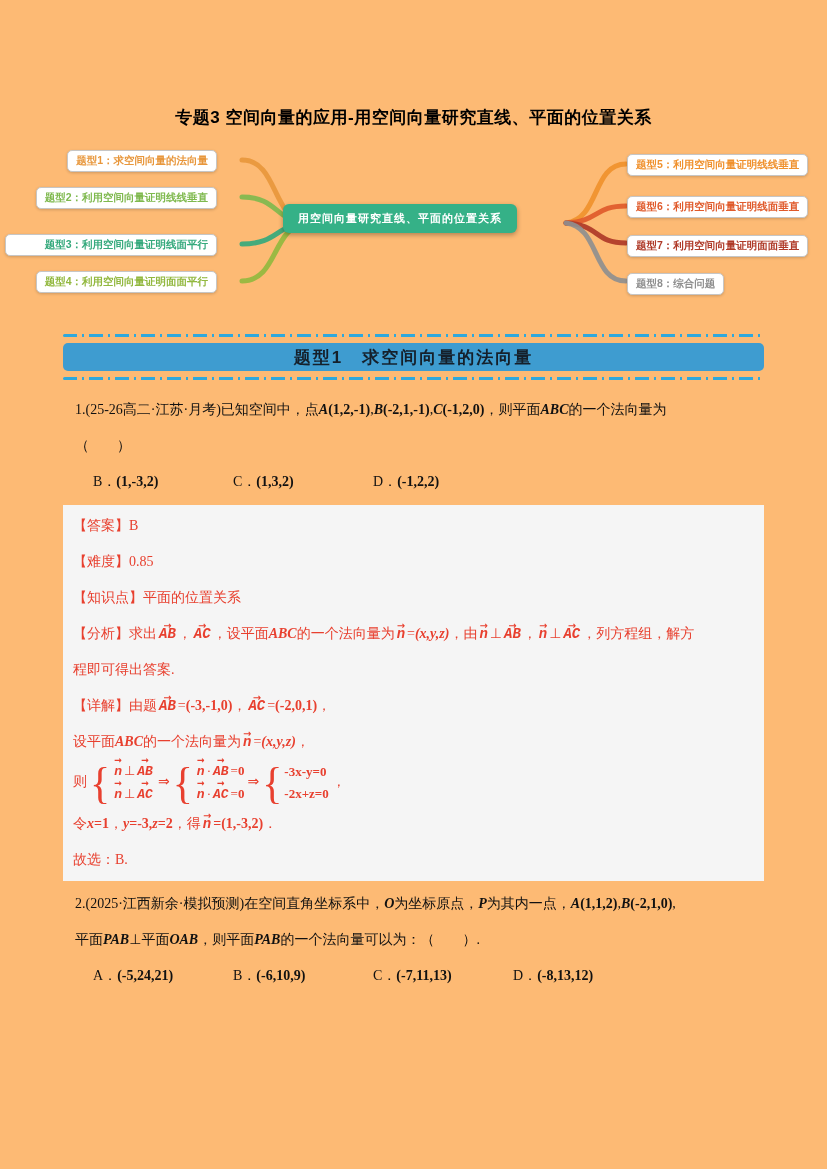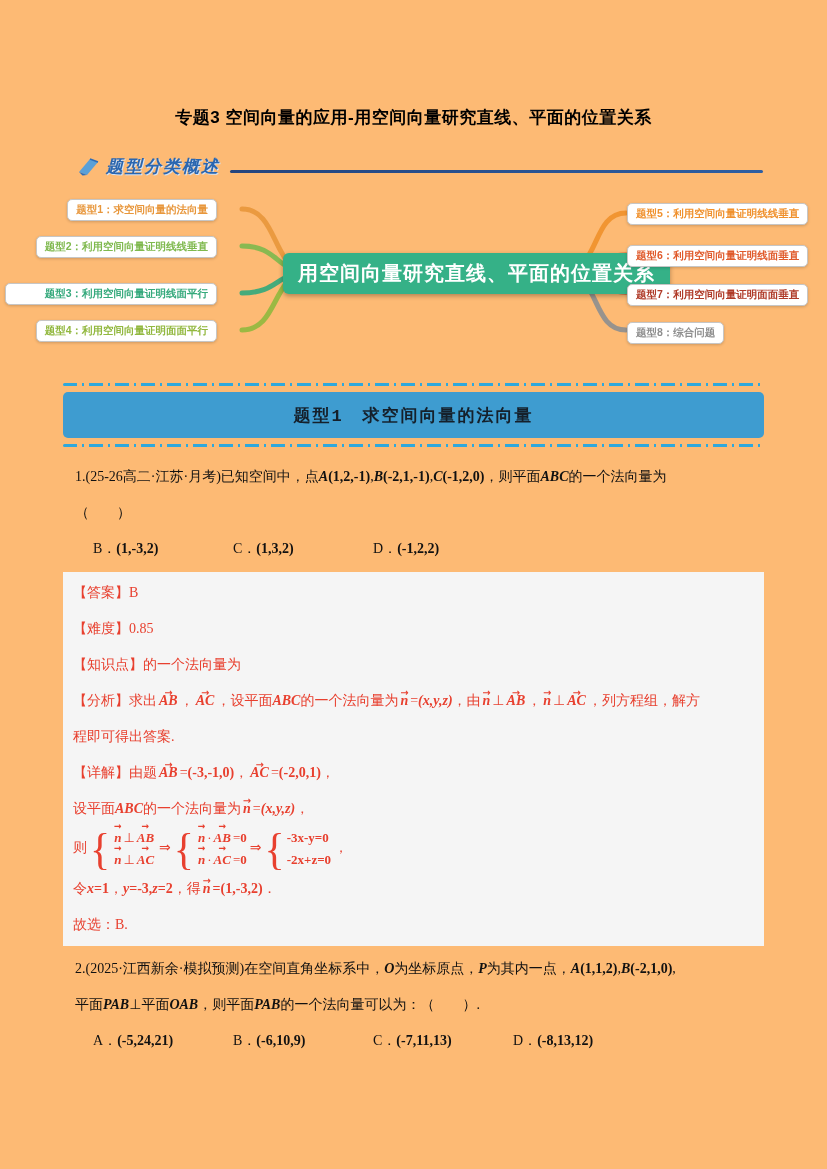--- a/index.html
+++ b/index.html
@@ -27,79 +27,68 @@
     font-family:"Liberation Sans",sans-serif;font-size:17px;font-weight:bold;font-style:italic;
     color:#2A66B0;letter-spacing:2px;text-shadow:1px 1px 0 #d4e3f5;white-space:nowrap;
   }
   .sec-rule{flex:1;height:3px;background:linear-gradient(90deg,#24457E,#2E5FA3);border-radius:2px;margin-left:10px;align-self:flex-end;margin-bottom:5px;}
   
   .mindmap{position:relative;height:175px;margin-top:14px;}
   .mm-svg{position:absolute;left:0;top:0;width:827px;height:175px;}
   .mm-svg path{fill:none;stroke-width:5;stroke-linecap:round;opacity:.92;}
   .mm-center{
     position:absolute;left:283px;top:61px;padding:7px 15px;background:var(--center-bg);
-    color:#fff;font-family:"Liberation Sans",sans-serif;font-size:20px;font-weight:bold;
+    color:#fff;font-family:"Liberation Sans",sans-serif;font-size:11px;font-weight:bold;
     border-radius:6px;box-shadow:0 2px 5px rgba(0,0,0,.3);letter-spacing:1px;white-space:nowrap;
   }
   .mm-node{
     position:absolute;background:#fff;border:1px solid #c6c6c6;border-radius:5px;
     padding:3px 8px;font-family:"Liberation Sans",sans-serif;font-size:10.5px;font-weight:bold;
     white-space:nowrap;box-shadow:0 1px 3px rgba(0,0,0,.18);
   }
   .mm-node.left{right:610px;}
   .mm-node.right{left:627px;}
   
   .topic{margin:16px 63px 0;}
   .dashline{
     height:3px;border-radius:2px;
     background:repeating-linear-gradient(90deg,var(--dash) 0 14px,transparent 14px 19px,var(--dash) 19px 21px,transparent 21px 26px);
   }
   .banner{
-    margin:6px 0;height:46px;background:var(--banner-bg);border-radius:5px;
+    margin:6px 0;height:28px;background:var(--banner-bg);border-radius:5px;
     display:flex;align-items:center;justify-content:center;
-    font-family:Liberation Mono, monospace;font-size:17px;font-weight:bold;color:#15202B;letter-spacing:2px;
+    font-family:Liberation Sans, sans-serif;font-size:17px;font-weight:bold;color:#15202B;letter-spacing:2px;
   }
   
   .content{margin:12px 63px 0;font-size:14px;}
   .line{line-height:36px;min-height:36px;white-space:nowrap;}
   .stem-block .line{padding-left:12px;color:#111;}
   .options{display:flex;line-height:36px;padding-left:30px;color:#111;}
   .opt{width:140px;white-space:nowrap;}
   .opt:last-child{width:auto;}
   .answer-block{background:var(--ans-bg);color:var(--red);padding:3px 10px;margin:5px 0;}
   .mi{font-family:"Liberation Serif",serif;font-style:italic;font-weight:bold;}
   .mb{font-family:"Liberation Serif",serif;font-weight:bold;}
-  .vec{font-family:Liberation Serif, serif;font-style:italic;font-weight:bold;position:relative;display:inline-block;padding:0 1px;margin:0 1px;}
+  .vec{font-family:Liberation Mono, monospace;font-style:italic;font-weight:bold;position:relative;display:inline-block;padding:0 1px;margin:0 1px;}
   .vec::after{
     content:"\2192";position:absolute;left:50%;transform:translateX(-50%);top:-0.85em;
     font-size:0.7em;font-style:normal;font-weight:bold;font-family:"DejaVu Sans",sans-serif;
   }
   .cases{display:inline-flex;align-items:center;vertical-align:middle;margin:0 3px;}
   .cases .brace{font-size:42px;line-height:1;font-weight:400;margin-right:2px;transform:scaleY(1.05);font-family:"Liberation Serif",serif;}
   .cases .rows{display:inline-flex;flex-direction:column;justify-content:center;}
   .cases .row{line-height:1.7;font-size:13px;white-space:nowrap;}
 </style>
 </head>
 <body>
 
 <div class="page">
 
   <h1 class="title">专题3 空间向量的应用-用空间向量研究直线、平面的位置关系</h1>
 
-  <div class="section-head">
-    <span class="sec-icon">
-      <svg width="24" height="22" viewBox="0 0 24 22">
-        <path d="M3 16 L14 3 L22 6 L11 19 Z" fill="#5AA0D8"></path>
-        <path d="M3 16 l3.5 3.5 L11 19 l-8 -3z" fill="#2B6CB8"></path>
-        <path d="M14 3 L22 6" stroke="#2B6CB8" stroke-width="1.5" fill="none"></path>
-      </svg>
-    </span>
-    <span class="sec-label">题型分类概述</span>
-    <span class="sec-rule"></span>
-  </div>
 
   <div class="mindmap">
     <svg class="mm-svg" viewBox="0 0 827 175">
       <path id="pL0" d="M242,17 C278,17 272,76 306,80" stroke="#E8973C"></path>
       <path id="pL1" d="M242,54 C278,54 275,78 306,80" stroke="#7FB94E"></path>
       <path id="pL2" d="M242,101 C278,101 275,82 306,80" stroke="#35A97C"></path>
       <path id="pL3" d="M242,138 C278,138 272,84 306,80" stroke="#92B83F"></path>
       <path id="pR0" d="M566,80 C600,76 592,21 626,21" stroke="#F0912D"></path>
       <path id="pR1" d="M566,80 C600,78 594,63 626,63" stroke="#E05A2B"></path>
       <path id="pR2" d="M566,80 C600,82 594,100 626,100" stroke="#AF3A28"></path>
@@ -128,21 +117,21 @@
         <div class="line">（　　）</div>
       </div>
       <div class="options">
         <span class="opt"><span>B．</span><span class="mb">(1,-3,2)</span></span>
         <span class="opt"><span>C．</span><span class="mb">(1,3,2)</span></span>
         <span class="opt"><span>D．</span><span class="mb">(-1,2,2)</span></span>
       </div>
       <div class="answer-block">
         <div class="line">【答案】B</div>
         <div class="line">【难度】0.85</div>
-        <div class="line">【知识点】的一个法向量为</div>
+        <div class="line">【知识点】平面的位置关系</div>
         <div class="line">【分析】求出<span class="vec">AB</span>，<span class="vec">AC</span>，设平面<span class="mi">ABC</span>的一个法向量为<span class="vec">n</span>=<span class="mi">(x,y,z)</span>，由<span class="vec">n</span>⊥<span class="vec">AB</span>，<span class="vec">n</span>⊥<span class="vec">AC</span>，列方程组，解方</div>
         <div class="line">程即可得出答案.</div>
         <div class="line">【详解】由题<span class="vec">AB</span>=<span class="mb">(-3,-1,0)</span>，<span class="vec">AC</span>=<span class="mb">(-2,0,1)</span>，</div>
         <div class="line">设平面<span class="mi">ABC</span>的一个法向量为<span class="vec">n</span>=<span class="mi">(x,y,z)</span>，</div>
         <div class="line">则<span class="cases">
             <span class="brace">{</span>
             <span class="rows">
               <span class="row"><span class="vec">n</span>⊥<span class="vec">AB</span></span>
               <span class="row"><span class="vec">n</span>⊥<span class="vec">AC</span></span>
             </span>

